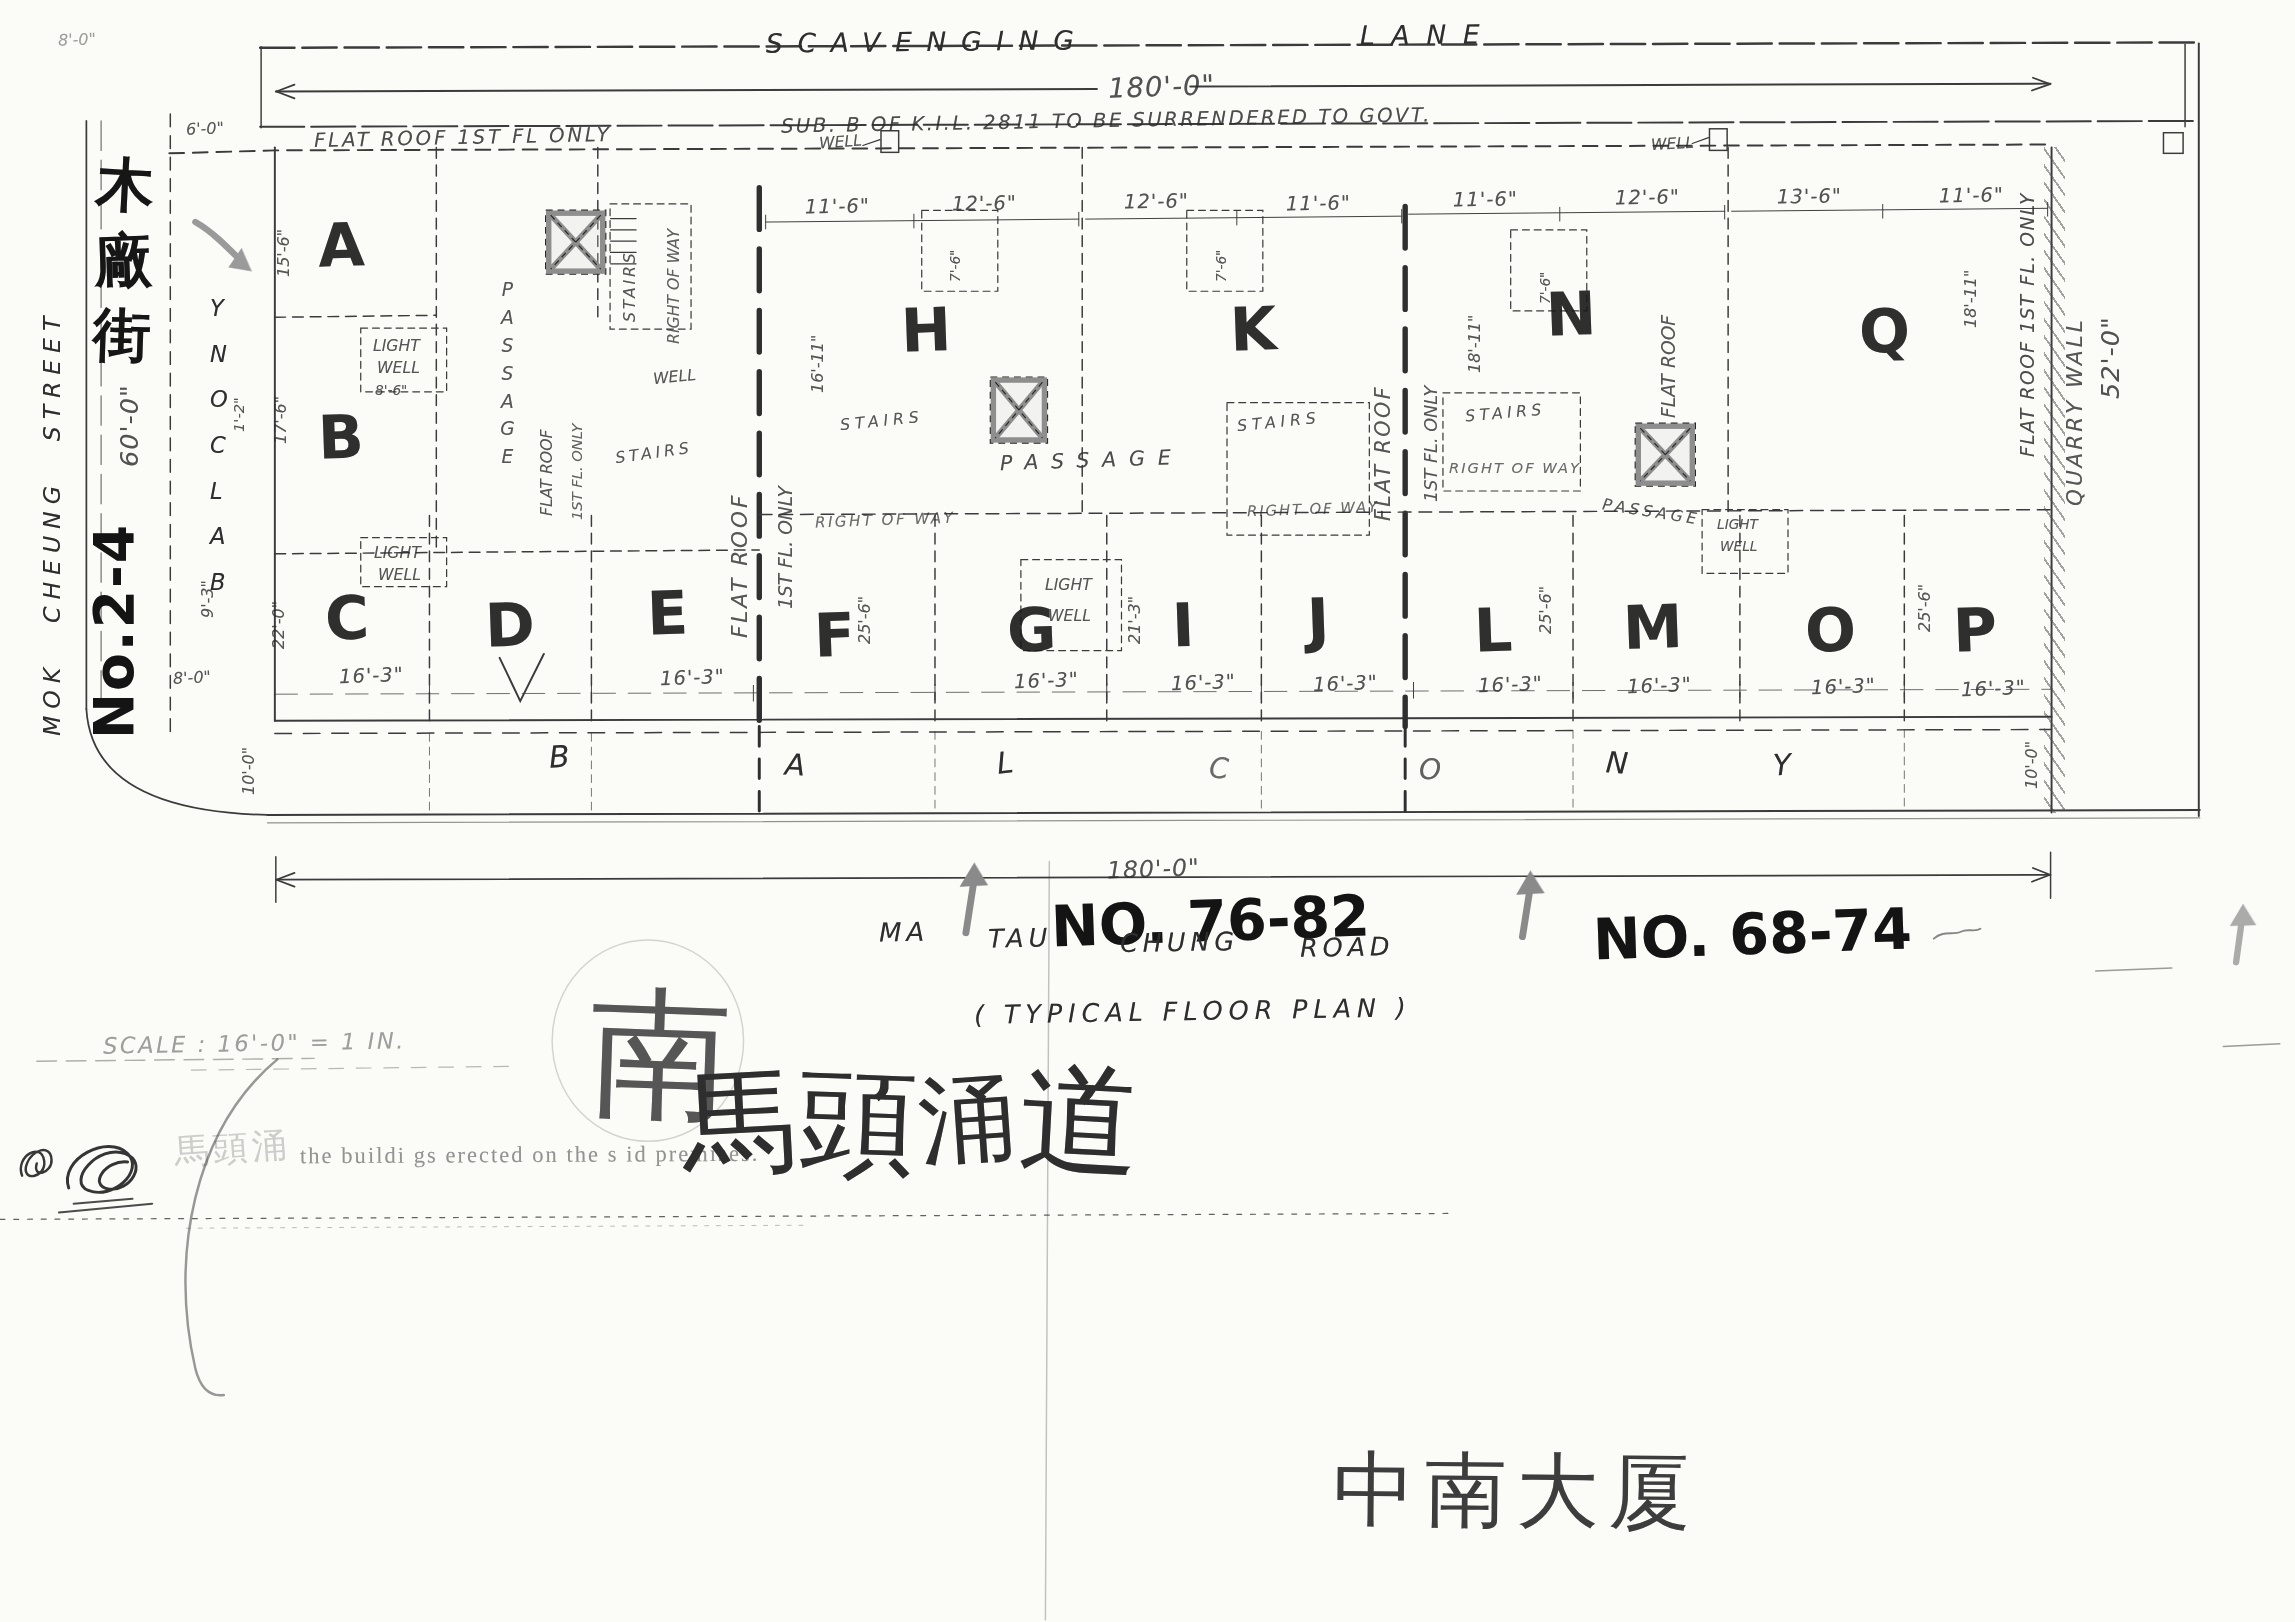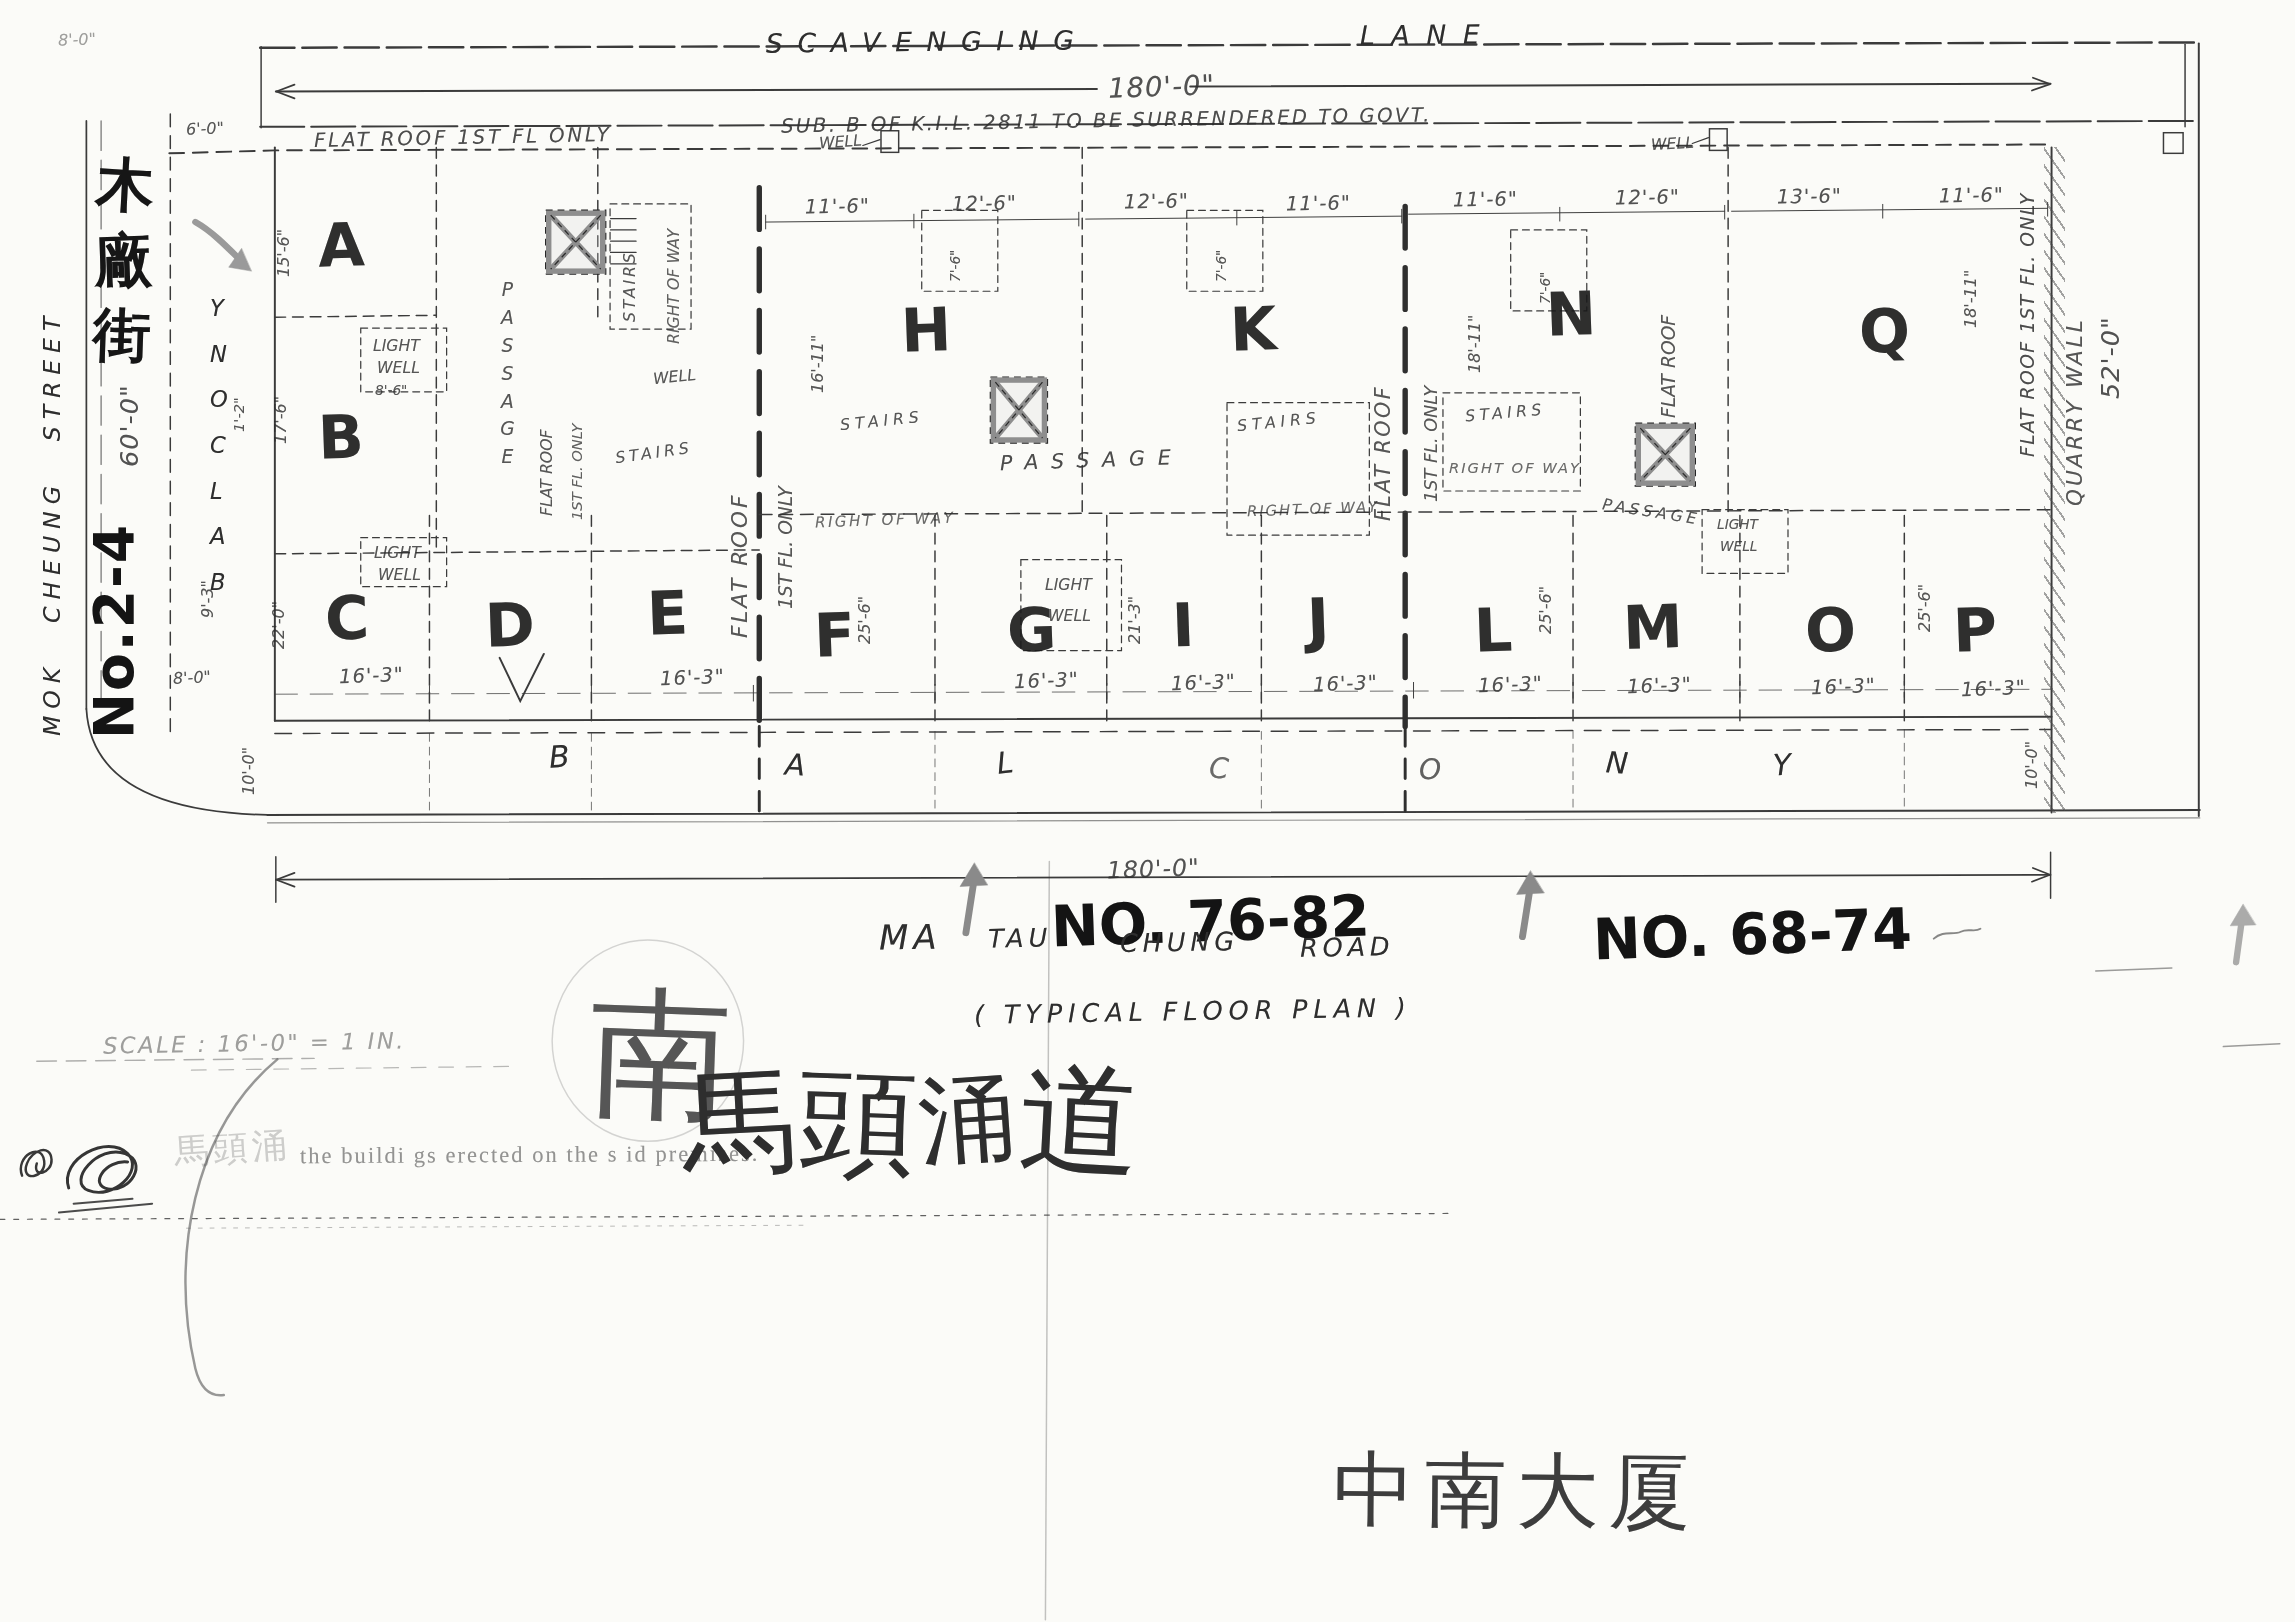--- a/index.html
+++ b/index.html
@@ -277,21 +277,21 @@
   <div class="lbl hand" style="left:549px;top:739px;font-size:30px;transform:rotate(-4deg)">B</div>
   <div class="lbl hand" style="left:785px;top:748px;font-size:29.5px;transform:rotate(3deg)">A</div>
   <div class="lbl hand" style="left:997px;top:746px;font-size:29.5px;transform:rotate(-6deg)">L</div>
   <div class="lbl hand" style="left:1209px;top:752px;font-size:28.5px;transform:rotate(2deg);opacity:.7">C</div>
   <div class="lbl hand" style="left:1419px;top:753px;font-size:28.5px;transform:rotate(-2deg);opacity:.75">O</div>
   <div class="lbl hand" style="left:1606px;top:746px;font-size:29.5px;transform:rotate(4deg)">N</div>
   <div class="lbl hand" style="left:1773px;top:748px;font-size:29.5px;transform:rotate(-3deg)">Y</div>
 
   <div class="lbl dim" style="left:1107px;top:855px;font-size:23.6px;transform:rotate(-2deg)">180'-0"</div>
   <div class="lbl marker" style="left:1051px;top:888px;font-size:57px;transform:rotate(-2deg)">NO. 76-82</div>
-  <div class="lbl hand" style="left:879px;top:917px;font-size:34px;letter-spacing:4.9px;transform:rotate(-1deg)">MA</div>
+  <div class="lbl hand" style="left:879px;top:917px;font-size:26px;letter-spacing:4.9px;transform:rotate(-1deg)">MA</div>
   <div class="lbl hand" style="left:988px;top:923px;font-size:25.5px;letter-spacing:4.9px;transform:rotate(-1deg)">TAU</div>
   <div class="lbl hand" style="left:1120px;top:927px;font-size:25.5px;letter-spacing:4.9px;transform:rotate(-1deg)">CHUNG</div>
   <div class="lbl hand" style="left:1300px;top:932px;font-size:25.5px;letter-spacing:4.9px;transform:rotate(-1deg)">ROAD</div>
   <div class="lbl hand" style="left:974px;top:996px;font-size:25.5px;letter-spacing:5.9px;transform:rotate(-1deg)">( TYPICAL FLOOR PLAN )</div>
   <div class="lbl marker" style="left:1593px;top:901px;font-size:57px;transform:rotate(-2deg)">NO. 68-74</div>
   <div class="lbl hand faint" style="left:103px;top:1030px;font-size:22.6px;letter-spacing:2.5px;transform:rotate(-1deg)">SCALE : 16'-0" = 1 IN.</div>
   <div class="lbl" style="left:589px;top:961px;font-size:142px;opacity:.8;transform:rotate(2deg)">南</div>
   <div class="lbl faint" style="left:174px;top:1125px;font-size:35px;opacity:.22;transform:rotate(-4deg);letter-spacing:3.9px">馬頭涌</div>
 
   <div class="lbl" style="left:682px;top:1040px">

